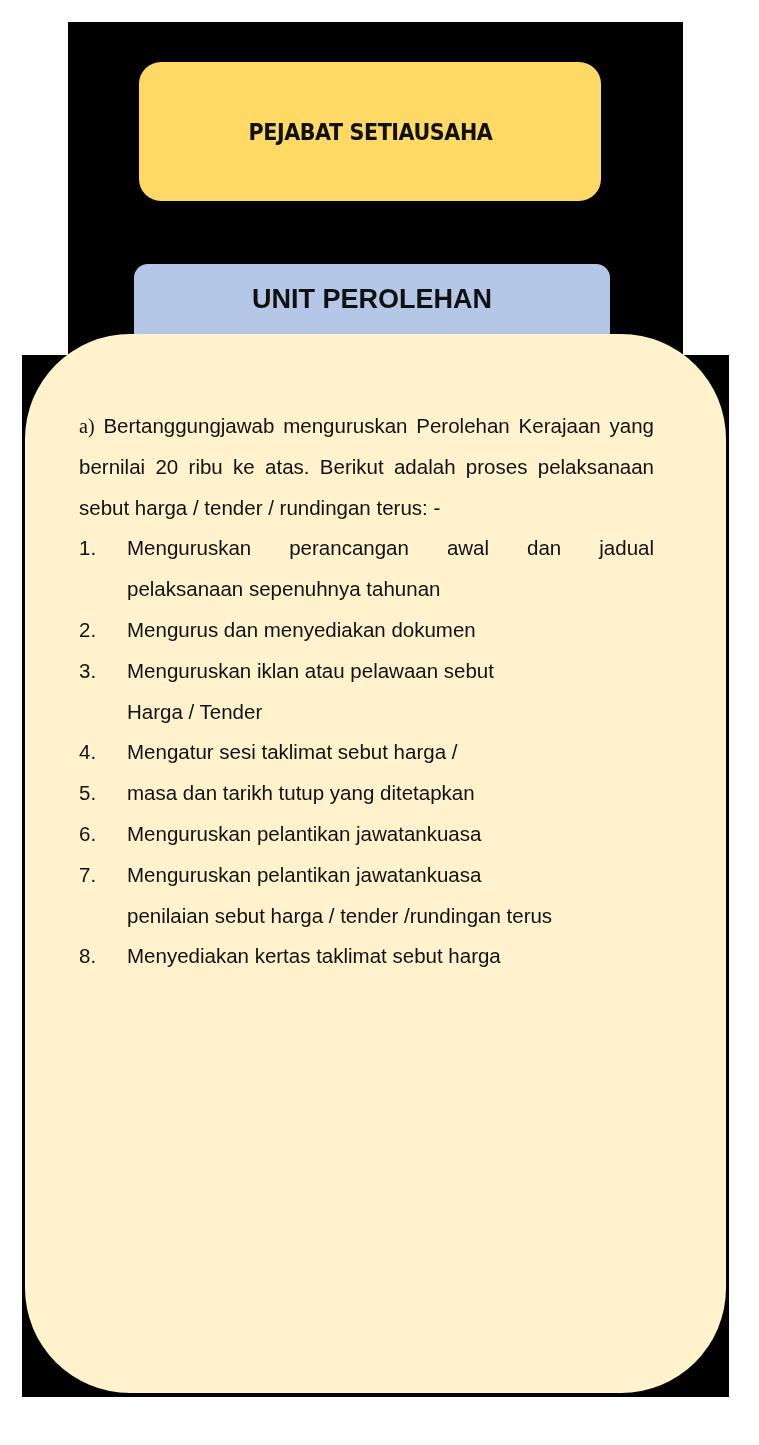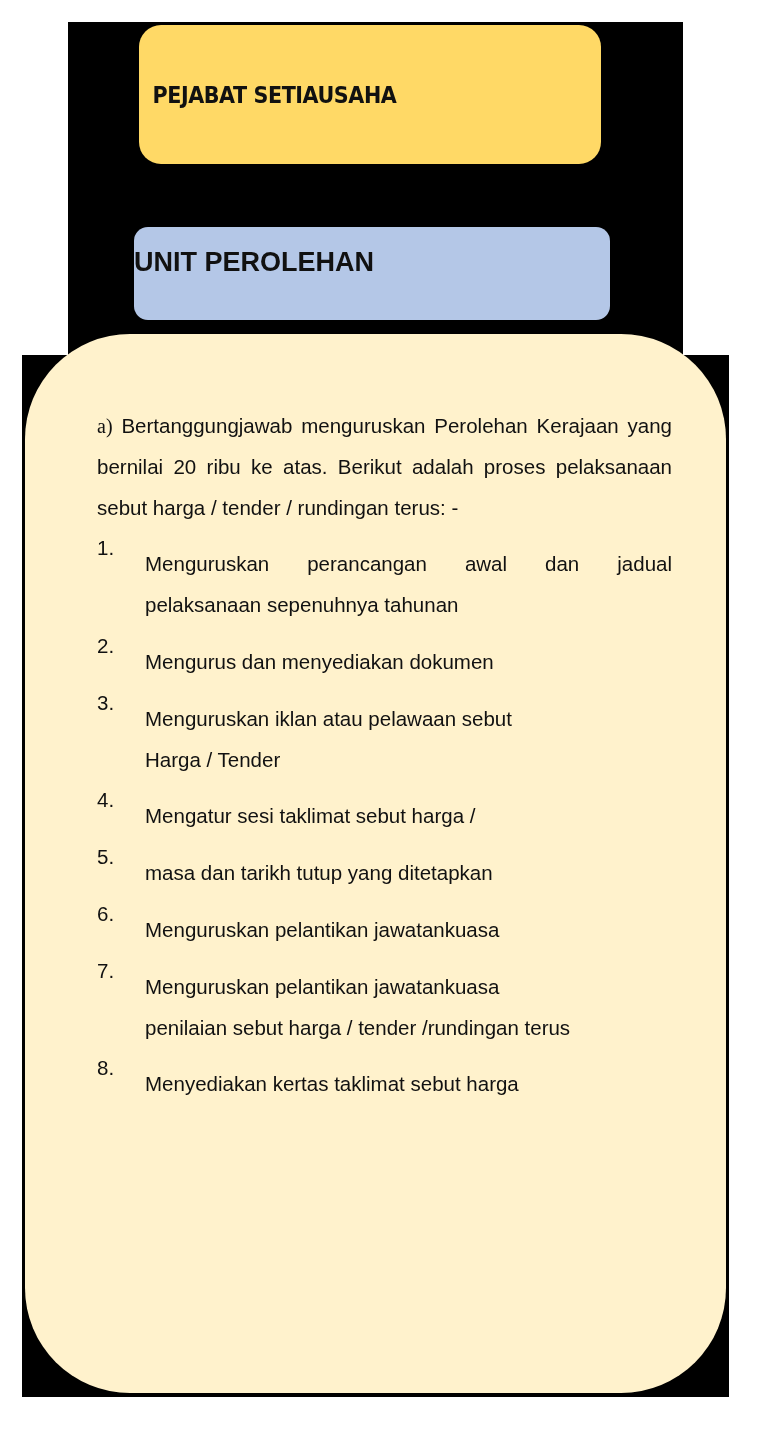--- a/index.html
+++ b/index.html
@@ -1,19 +1,19 @@
 <!DOCTYPE html>
 <html><head>
   <meta charset="utf-8">
   <style>
     html, body { margin:0; padding:0; }
     body { width:759px; height:1445px; background:#ffffff; position:relative; overflow:hidden; }
     .bg-upper { position:absolute; left:68px; top:22px; width:615px; height:336px; background:#000; }
     .bg-lower { position:absolute; left:22px; top:355px; width:707px; height:1042px; background:#000; }
-    .box { position:absolute; display:flex; align-items:center; justify-content:flex-start; }
+    .box { position:absolute; display:flex; align-items:center; justify-content:center;margin-top:37px; }
     .box-top {
       left:139px; top:25px; width:462px; height:139px;
       background:#FFD966; border-radius:22px;
     }
     .box-top span {
       font-family:"DejaVu Sans", sans-serif; font-weight:bold; font-size:23px;
       letter-spacing:-0.5px; color:#111; transform:scaleX(0.9); white-space:nowrap;
     }
     .box-unit {
       left:134px; top:227px; width:476px; height:93px;
@@ -22,29 +22,29 @@
     .box-unit span {
       margin-top:20px;
       font-family:"Liberation Sans", sans-serif; font-weight:bold; font-size:27px;
       color:#111; white-space:nowrap;
     }
     .cream {
       position:absolute; left:25px; top:334px; width:701px; height:1059px;
       background:#FFF2CC; border-radius:105px;
     }
     .content {
-      position:absolute; left:97px; top:406px; width:575px;
+      position:absolute; left:79px; top:406px; width:575px;
       font-family:"Liberation Sans", sans-serif; font-size:20.5px; color:#111;
     }
     .intro { line-height:40.8px; text-align:justify; margin:0; }
     .intro .marker { font-family:"Liberation Serif", serif; font-size:20px; }
     ol { list-style:none; margin:0; padding:0; }
     .item { display:flex; line-height:40.8px; }
     .item .num { width:48px; flex:0 0 48px; }
-    .item .txt { flex:1; text-align:justify;margin-top:16px; }
+    .item .txt { flex:1; text-align:justify; }
     .item .line { display:block; }
     .item.compact { line-height:27px; margin-top:6px; }
   </style>
 </head>
 <body>
 
 <div class="bg-upper"></div>
 <div class="bg-lower"></div>
 
 <div class="box box-top">

